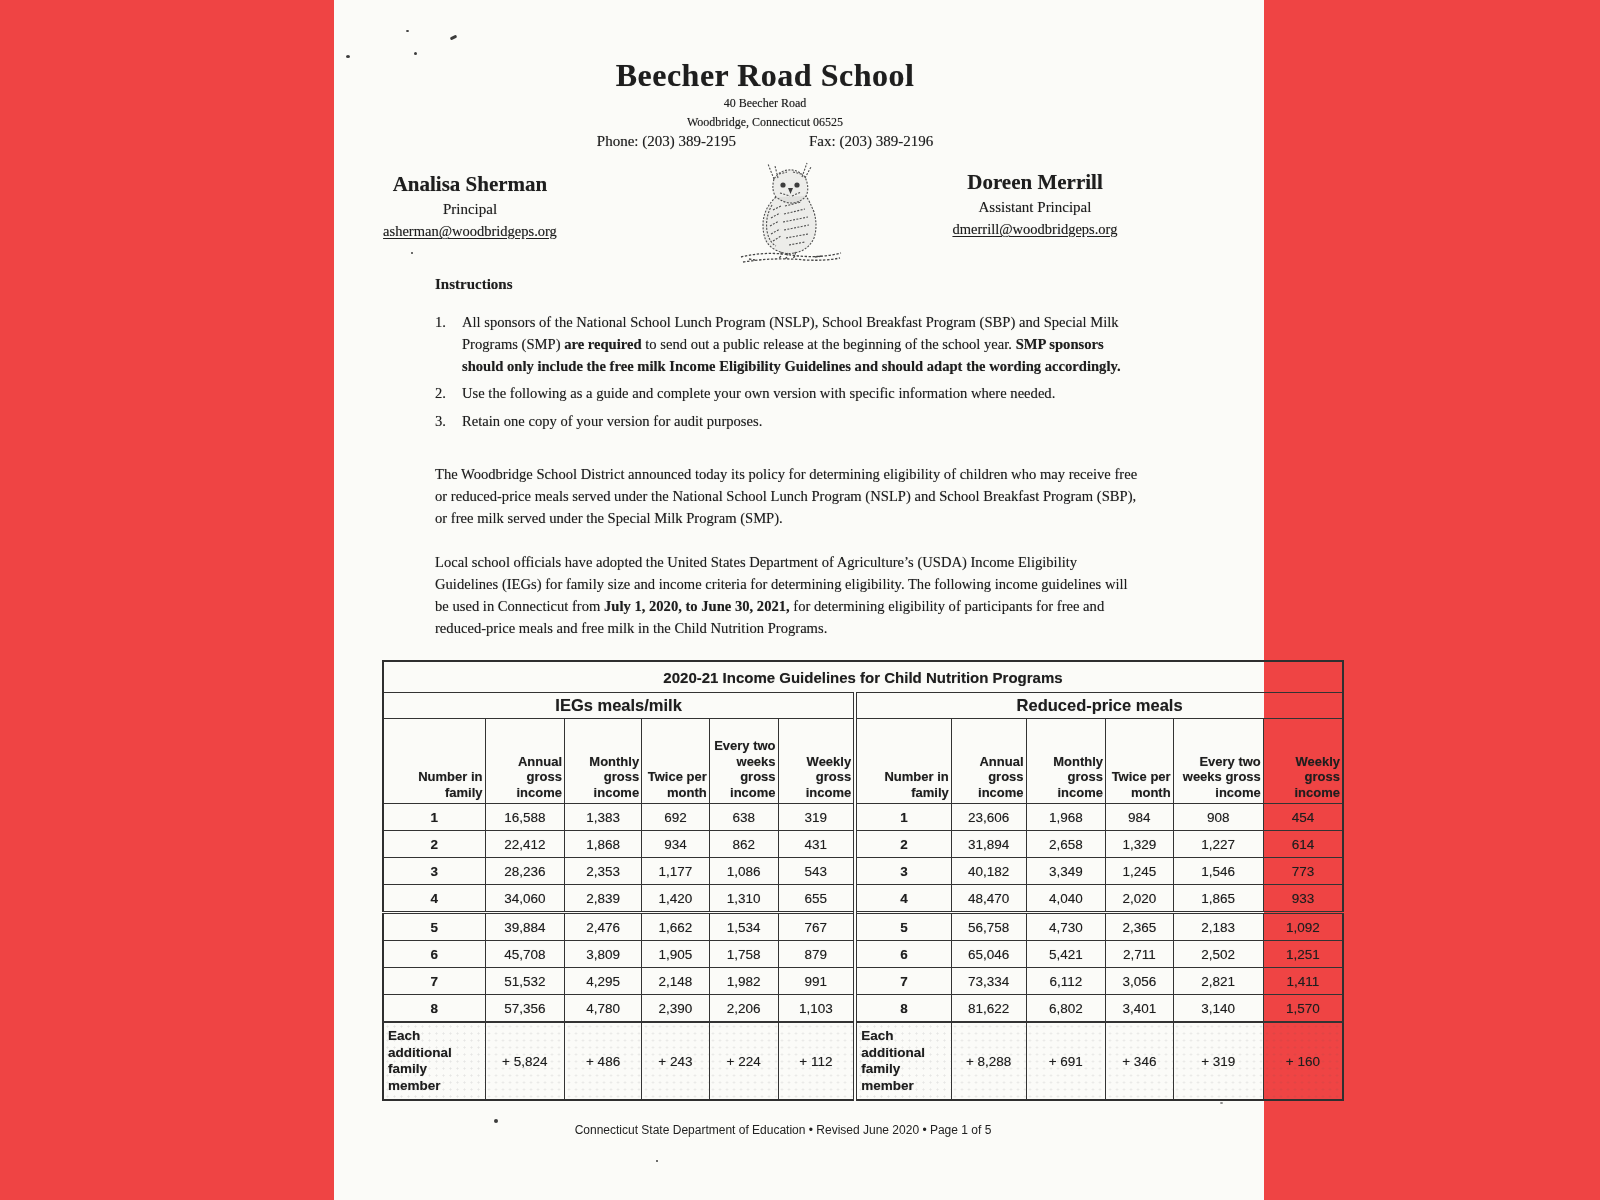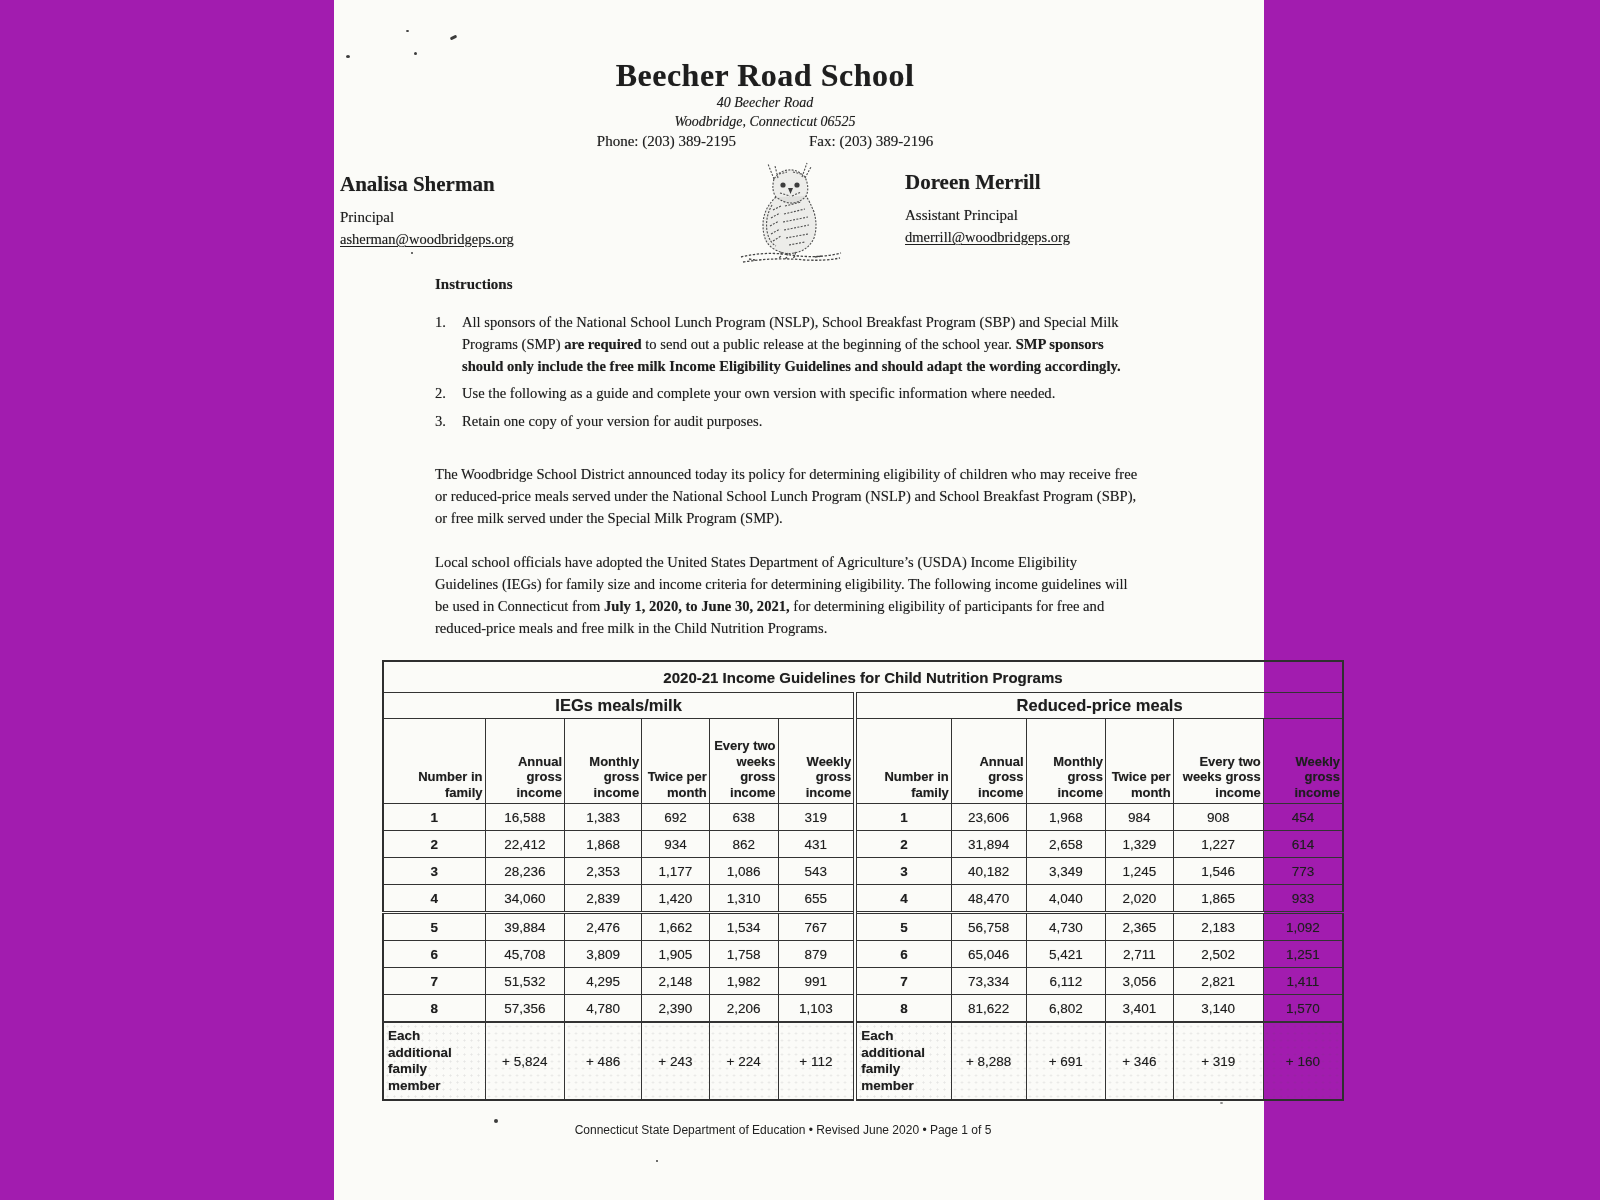--- a/index.html
+++ b/index.html
@@ -1,33 +1,33 @@
 <!DOCTYPE html>
 <html><head>
 <meta charset="utf-8">
 <style>
   html,body{margin:0;padding:0;background:#010101;}
-  .stage{position:relative;width:1600px;height:1200px;background:#a21caf;overflow:hidden;}
+  .stage{position:relative;width:1600px;height:1200px;background:#ef4444;overflow:hidden;}
   .page{
     position:absolute;left:334px;top:0;width:930px;height:1200px;
     background:#fbfbf8;color:#1e1e1e;
     font-family:"Liberation Serif", serif;
     text-shadow:0 0 0.7px rgba(30,30,30,0.45);
   }
   
   .school-header{position:absolute;left:100px;top:56px;width:662px;text-align:center;}
   .school-name{font-size:32px;font-weight:bold;letter-spacing:0.5px;line-height:38px;}
-  .addr{font-size:14px;line-height:18.5px;font-style:italic;}
+  .addr{font-size:12px;line-height:18.5px;}
   .phonefax{display:flex;justify-content:center;gap:73px;font-size:15px;margin-top:2px;}
   
-  .admin{position:absolute;width:260px;text-align:left;}
+  .admin{position:absolute;width:260px;text-align:center;}
   .admin-left{left:6px;top:172px;}
   .admin-right{left:571px;top:170px;}
   .admin .name{font-size:21px;font-weight:bold;line-height:24px;}
-  .admin .role{font-size:15px;line-height:18px;margin-top:12px;}
+  .admin .role{font-size:15px;line-height:18px;margin-top:4px;}
   .admin .email{font-size:14.5px;line-height:18px;margin-top:4px;text-decoration:underline;text-underline-offset:2px;}
   .owl{position:absolute;left:401px;top:160px;width:112px;height:106px;}
   
   .ins-head{position:absolute;left:101px;top:276px;font-size:15px;font-weight:bold;}
   .ins-list{position:absolute;left:101px;top:312px;width:706px;font-size:14.6px;line-height:21.8px;}
   .ins-item{display:flex;margin-bottom:6px;}
   .ins-num{flex:0 0 27px;}
   .ins-txt{flex:1;}
   .paras{position:absolute;left:101px;top:464px;width:704px;font-size:14.6px;line-height:21.8px;}
   .para{margin:0 0 23px 0;}

